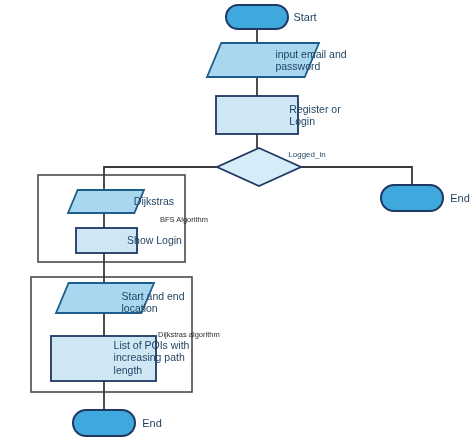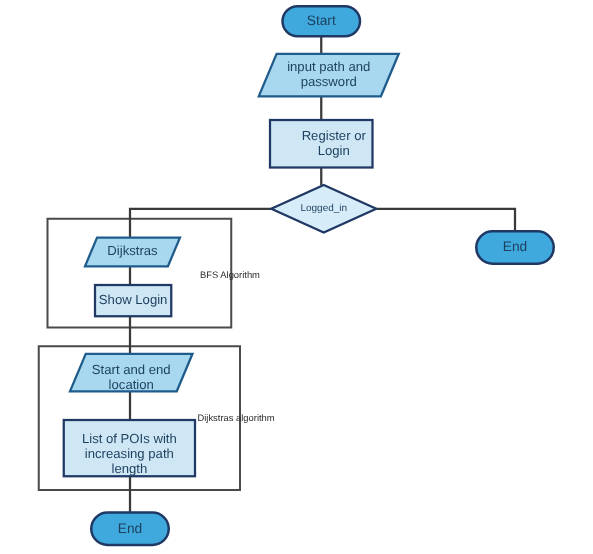--- a/index.html
+++ b/index.html
@@ -21,25 +21,26 @@
     left: 0;
     top: 0;
     width: 474px;
     height: 443px;
   }
   .node-label {
     position: absolute;
     display: flex;
     align-items: center;
     justify-content: center;
-    text-align: center;
+    text-align: left;
     color: #1c3f5e;
     pointer-events: none;
     line-height: 1.15;
     white-space: pre-line;
+    padding-left: 48px;
   }
   .lbl-terminator { font-size: 11px; }
   .lbl-process    { font-size: 10.5px; }
   .lbl-io         { font-size: 10.5px; }
   .lbl-decision   { font-size: 8px; }
   .group-caption {
     position: absolute;
     font-size: 7.5px;
     color: #2b2b2b;
     white-space: nowrap;
@@ -75,31 +76,31 @@
         <polygon points="77.66,190 144,190 134.34,213 68,213" fill="#a8d8ef" stroke="#1f5c8b" stroke-width="1.8"></polygon>
         <rect x="76" y="228" width="61" height="25" fill="#cfe7f5" stroke="#1f3864" stroke-width="1.8"></rect>
         <polygon points="68.6,283 154,283 141.4,313 56,313" fill="#a8d8ef" stroke="#1f5c8b" stroke-width="1.8"></polygon>
         <rect x="51" y="336" width="105" height="45" fill="#cfe7f5" stroke="#1f3864" stroke-width="1.8"></rect>
         <rect x="73" y="410" width="62" height="26" rx="13" ry="13" fill="#3fa9dd" stroke="#1f3864" stroke-width="2"></rect>
       </g>
   </svg>
 
   <div id="label-layer">
       <div class="node-label lbl-terminator" style="left: 226px; top: 5px; width: 62px; height: 24px;">Start</div>
-      <div class="node-label lbl-io" style="left: 207px; top: 43px; width: 112px; height: 34px;">input path and
+      <div class="node-label lbl-io" style="left: 207px; top: 43px; width: 112px; height: 34px;">input email and
 password</div>
       <div class="node-label lbl-process" style="left: 216px; top: 96px; width: 102px; height: 38px;">Register or
 Login</div>
-      <div class="node-label lbl-decision" style="left: 217px; top: 148px; width: 84px; height: 38px;">Logged_in</div>
+      <div class="node-label lbl-decision" style="left: 217px; top: 136px; width: 84px; height: 38px;">Logged_in</div>
       <div class="node-label lbl-terminator" style="left: 381px; top: 185px; width: 62px; height: 26px;">End</div>
       <div class="node-label lbl-io" style="left: 68px; top: 190px; width: 76px; height: 23px;">Dijkstras</div>
       <div class="node-label lbl-process" style="left: 76px; top: 228px; width: 61px; height: 25px;">Show Login</div>
       <div class="node-label lbl-io" style="left: 56px; top: 285px; width: 98px; height: 34px;">Start and end
 location</div>
-      <div class="node-label lbl-process" style="left: 51px; top: 336px; width: 105px; height: 54px;">List of POIs with
+      <div class="node-label lbl-process" style="left: 51px; top: 336px; width: 105px; height: 43px;">List of POIs with
 increasing path
 length</div>
       <div class="node-label lbl-terminator" style="left: 73px; top: 410px; width: 62px; height: 26px;">End</div>
     </div>
   <div id="caption-layer">
       <div class="group-caption" style="left: 160px; top: 215px;">BFS Algorithm</div>
       <div class="group-caption" style="left: 158px; top: 330px;">Dijkstras algorithm</div>
     </div>
 
 </div>

